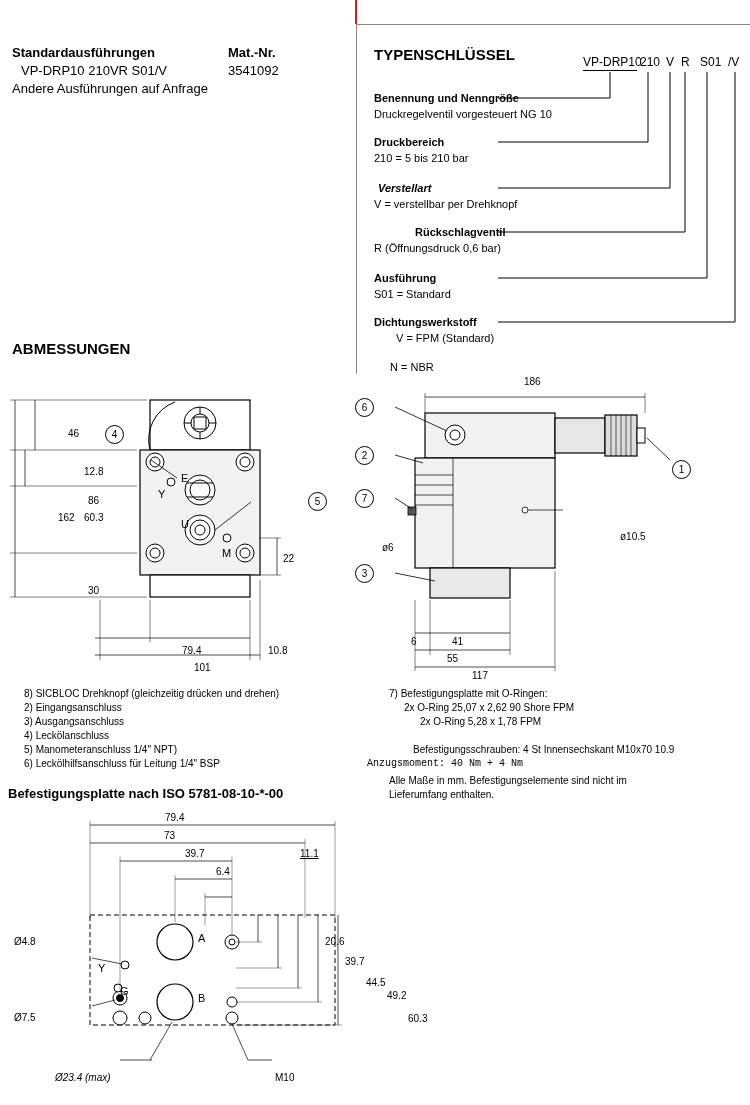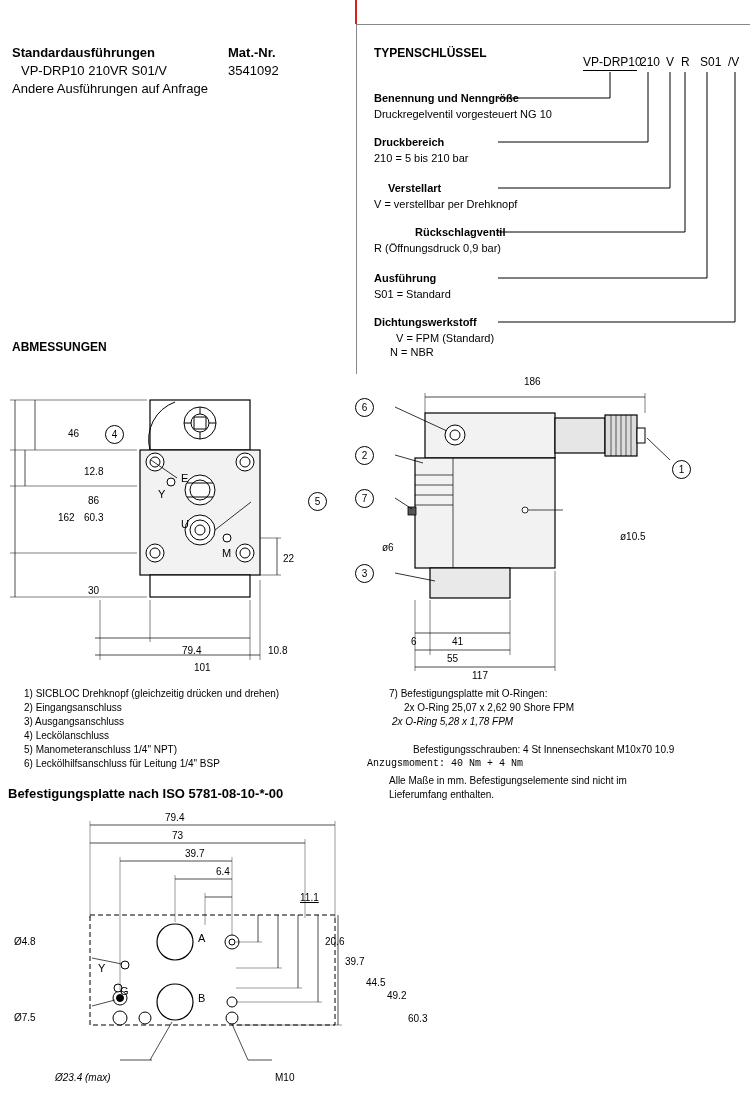--- a/index.html
+++ b/index.html
@@ -10,21 +10,21 @@
     color:#000;
     position:relative;
     overflow:hidden;
   }
   .abs{position:absolute;}
   .b{font-weight:bold;}
   .t10{font-size:10px;}
   .t11{font-size:11px;}
   .t12{font-size:12px;}
   .t13{font-size:13px;}
-  .t14{font-size:12px;}
+  .t14{font-size:15px;}
   .line{position:absolute;background:#000;}
   .hl{height:1px;}
   .vl{width:1px;}
   .red{background:#d32020;}
   .gray{background:#888;}
   .circ{
     position:absolute;border:1px solid #000;border-radius:50%;
     display:flex;align-items:center;justify-content:center;
     font-size:10px;background:#fff;
   }
@@ -68,32 +68,32 @@
 
   <path d="M 365 12 L 365 262 L 128 262" stroke="#000" fill="none" stroke-width="1"></path>
 </svg>
 
 <div class="abs b t11" style="left:374px;top:92px;">Benennung und Nenngröße</div>
 <div class="abs t11" style="left:374px;top:108px;">Druckregelventil vorgesteuert NG 10</div>
 
 <div class="abs b t11" style="left:374px;top:136px;">Druckbereich</div>
 <div class="abs t11" style="left:374px;top:152px;">210 = 5 bis 210 bar</div>
 
-<div class="abs b t11" style="left:388px;top:182px;">Verstellart</div>
+<div class="abs b t11" style="left:378px;top:182px;font-style:italic;">Verstellart</div>
 <div class="abs t11" style="left:374px;top:198px;">V = verstellbar per Drehknopf</div>
 
 <div class="abs b t11" style="left:374px;top:226px;padding-left:41px;">Rückschlagventil</div>
-<div class="abs t11" style="left:374px;top:242px;">R (Öffnungsdruck 0,9 bar)</div>
+<div class="abs t11" style="left:374px;top:242px;">R (Öffnungsdruck 0,6 bar)</div>
 
 <div class="abs b t11" style="left:374px;top:272px;">Ausführung</div>
 <div class="abs t11" style="left:374px;top:288px;">S01 = Standard</div>
 
 <div class="abs b t11" style="left:374px;top:316px;">Dichtungswerkstoff</div>
 <div class="abs t11" style="left:396px;top:332px;">V = FPM (Standard)</div>
-<div class="abs t11" style="left:374px;top:346px;padding-left:16px;">N = NBR</div>
+<div class="abs t11" style="left:374px;top:361px;padding-left:16px;">N = NBR</div>
 
 <div class="abs b t14" style="left:12px;top:340px;">ABMESSUNGEN</div>
 
 <svg class="abs" style="left:55px;top:390px;width:290px;height:290px;">
 
   <rect x="95" y="10" width="100" height="50" fill="#ffffff" stroke="#000" stroke-width="1.2"></rect>
   <rect x="85" y="60" width="120" height="125" fill="#f2f2f2" stroke="#000" stroke-width="1.2"></rect>
   <rect x="95" y="185" width="100" height="22" fill="#ffffff" stroke="#000" stroke-width="1.2"></rect>
 
   <circle cx="145" cy="33" r="16" fill="#fff" stroke="#000" stroke-width="1"></circle>
@@ -230,30 +230,30 @@
 <div class="abs t10" style="left:452px;top:636px;">41</div>
 <div class="abs t10" style="left:447px;top:653px;">55</div>
 <div class="abs t10" style="left:472px;top:670px;">117</div>
 
 <div class="circ" style="left:355px;top:398px;width:17px;height:17px;">6</div>
 <div class="circ" style="left:355px;top:446px;width:17px;height:17px;">2</div>
 <div class="circ" style="left:355px;top:489px;width:17px;height:17px;">7</div>
 <div class="circ" style="left:355px;top:564px;width:17px;height:17px;">3</div>
 <div class="circ" style="left:672px;top:460px;width:17px;height:17px;">1</div>
 
-<div class="abs t10 nowrap" style="left:24px;top:688px;">1) SICBLOC Drehknopf (gleichzeitig drücken und drehen)</div>
+<div class="abs t10 nowrap" style="left:24px;top:688px;">8) SICBLOC Drehknopf (gleichzeitig drücken und drehen)</div>
 <div class="abs t10 nowrap" style="left:24px;top:702px;">2) Eingangsanschluss</div>
 <div class="abs t10 nowrap" style="left:24px;top:716px;">3) Ausgangsanschluss</div>
 <div class="abs t10 nowrap" style="left:24px;top:730px;">4) Leckölanschluss</div>
 <div class="abs t10 nowrap" style="left:24px;top:744px;">5) Manometeranschluss 1/4" NPT)</div>
 <div class="abs t10 nowrap" style="left:24px;top:758px;">6) Leckölhilfsanschluss für Leitung 1/4" BSP</div>
 
 <div class="abs t10 nowrap" style="left:389px;top:688px;">7) Befestigungsplatte mit O-Ringen:</div>
 <div class="abs t10 nowrap" style="left:404px;top:702px;">2x O-Ring 25,07 x 2,62 90 Shore FPM</div>
-<div class="abs t10 nowrap" style="left:392px;top:716px;font-style:italic;">2x O-Ring 5,28 x 1,78 FPM</div>
+<div class="abs t10 nowrap" style="left:420px;top:716px;">2x O-Ring 5,28 x 1,78 FPM</div>
 <div class="abs t10 nowrap" style="left:389px;top:744px;padding-left:24px;">Befestigungsschrauben: 4 St Innensechskant M10x70 10.9</div>
 <div class="abs t10 nowrap" style="left:367px;top:758px;font-family:Liberation Mono, monospace;">Anzugsmoment: 40 Nm + 4 Nm</div>
 <div class="abs t10 nowrap" style="left:389px;top:775px;">Alle Maße in mm. Befestigungselemente sind nicht im</div>
 <div class="abs t10 nowrap" style="left:389px;top:789px;">Lieferumfang enthalten.</div>
 
 <div class="abs b t13" style="left:8px;top:786px;">Befestigungsplatte nach ISO 5781-08-10-*-00</div>
 
 <svg class="abs" style="left:60px;top:810px;width:420px;height:280px;">
 
   <rect x="30" y="105" width="245" height="110" fill="none" stroke="#000" stroke-width="1" stroke-dasharray="5,3"></rect>
@@ -302,24 +302,24 @@
   <line x1="32" y1="148" x2="62" y2="154" stroke="#000" stroke-width="0.7"></line>
   <line x1="32" y1="196" x2="55" y2="190" stroke="#000" stroke-width="0.7"></line>
 
   <line x1="112" y1="212" x2="90" y2="250" stroke="#000" stroke-width="0.7"></line>
   <line x1="172" y1="214" x2="188" y2="250" stroke="#000" stroke-width="0.7"></line>
   <line x1="60" y1="250" x2="92" y2="250" stroke="#000" stroke-width="0.7"></line>
   <line x1="188" y1="250" x2="212" y2="250" stroke="#000" stroke-width="0.7"></line>
 </svg>
 
 <div class="abs t10" style="left:165px;top:812px;">79.4</div>
-<div class="abs t10" style="left:172px;top:830px;">73</div>
+<div class="abs t10" style="left:164px;top:830px;">73</div>
 <div class="abs t10" style="left:185px;top:848px;">39.7</div>
 <div class="abs t10" style="left:216px;top:866px;">6.4</div>
-<div class="abs t10" style="left:300px;top:892px;text-decoration:underline;">11.1</div>
+<div class="abs t10" style="left:300px;top:848px;text-decoration:underline;">11.1</div>
 
 <div class="abs t10" style="left:325px;top:936px;">20.6</div>
 <div class="abs t10" style="left:345px;top:956px;">39.7</div>
 <div class="abs t10" style="left:366px;top:977px;">44.5</div>
 <div class="abs t10" style="left:387px;top:990px;">49.2</div>
 <div class="abs t10" style="left:408px;top:1013px;">60.3</div>
 
 <div class="abs t10" style="left:14px;top:936px;">Ø4.8</div>
 <div class="abs t10" style="left:14px;top:1012px;">Ø7.5</div>
 

